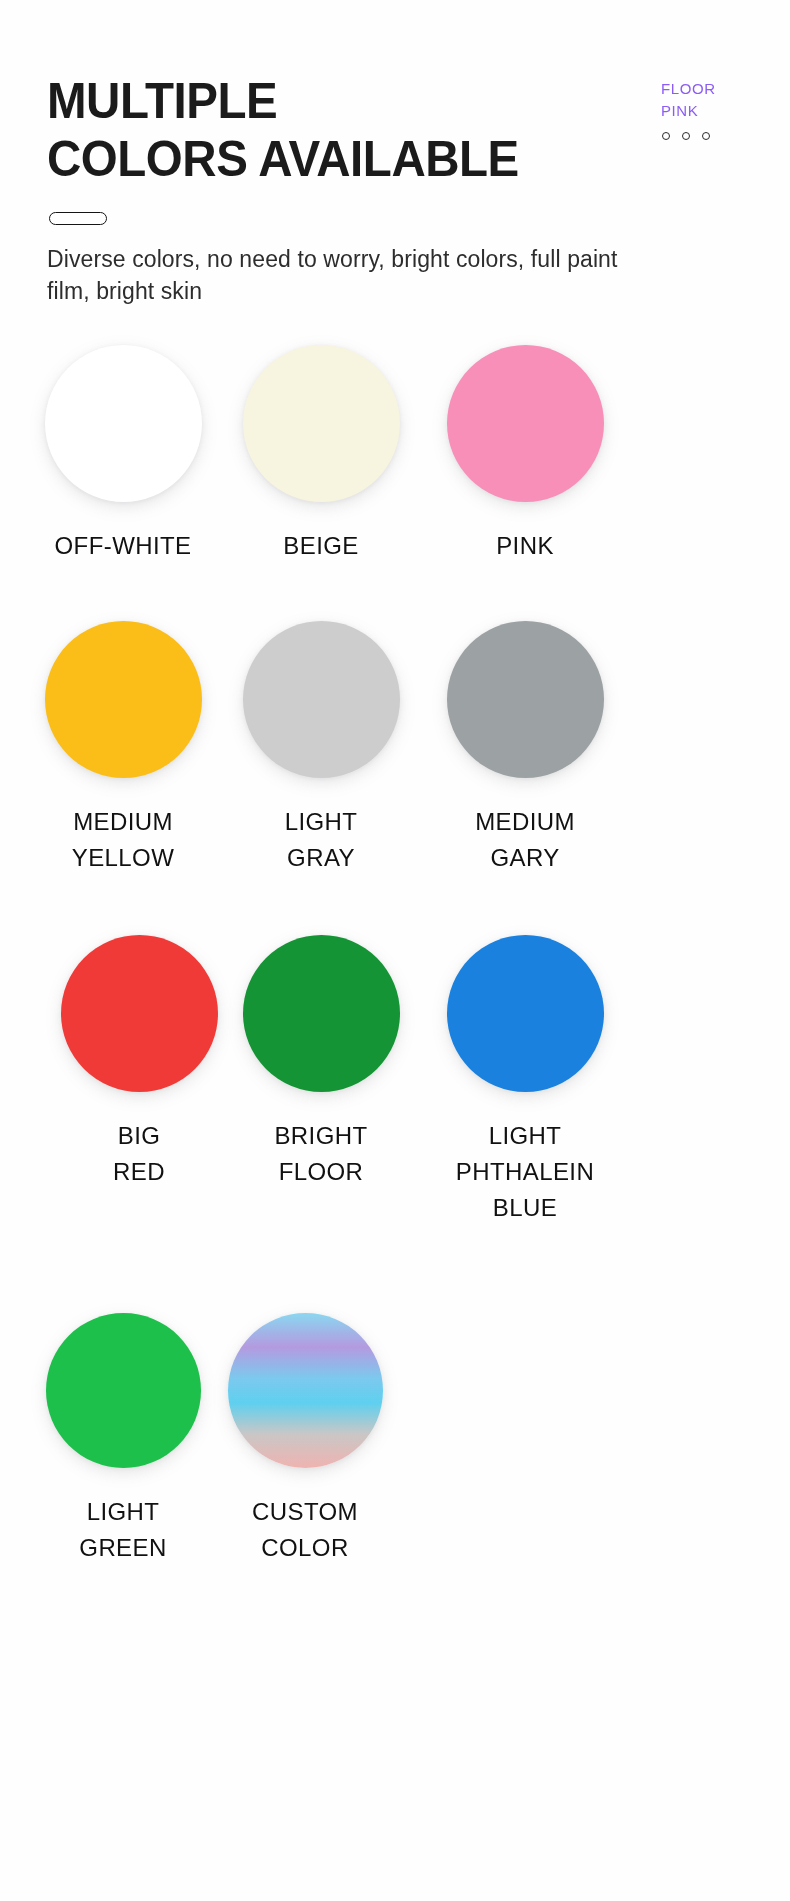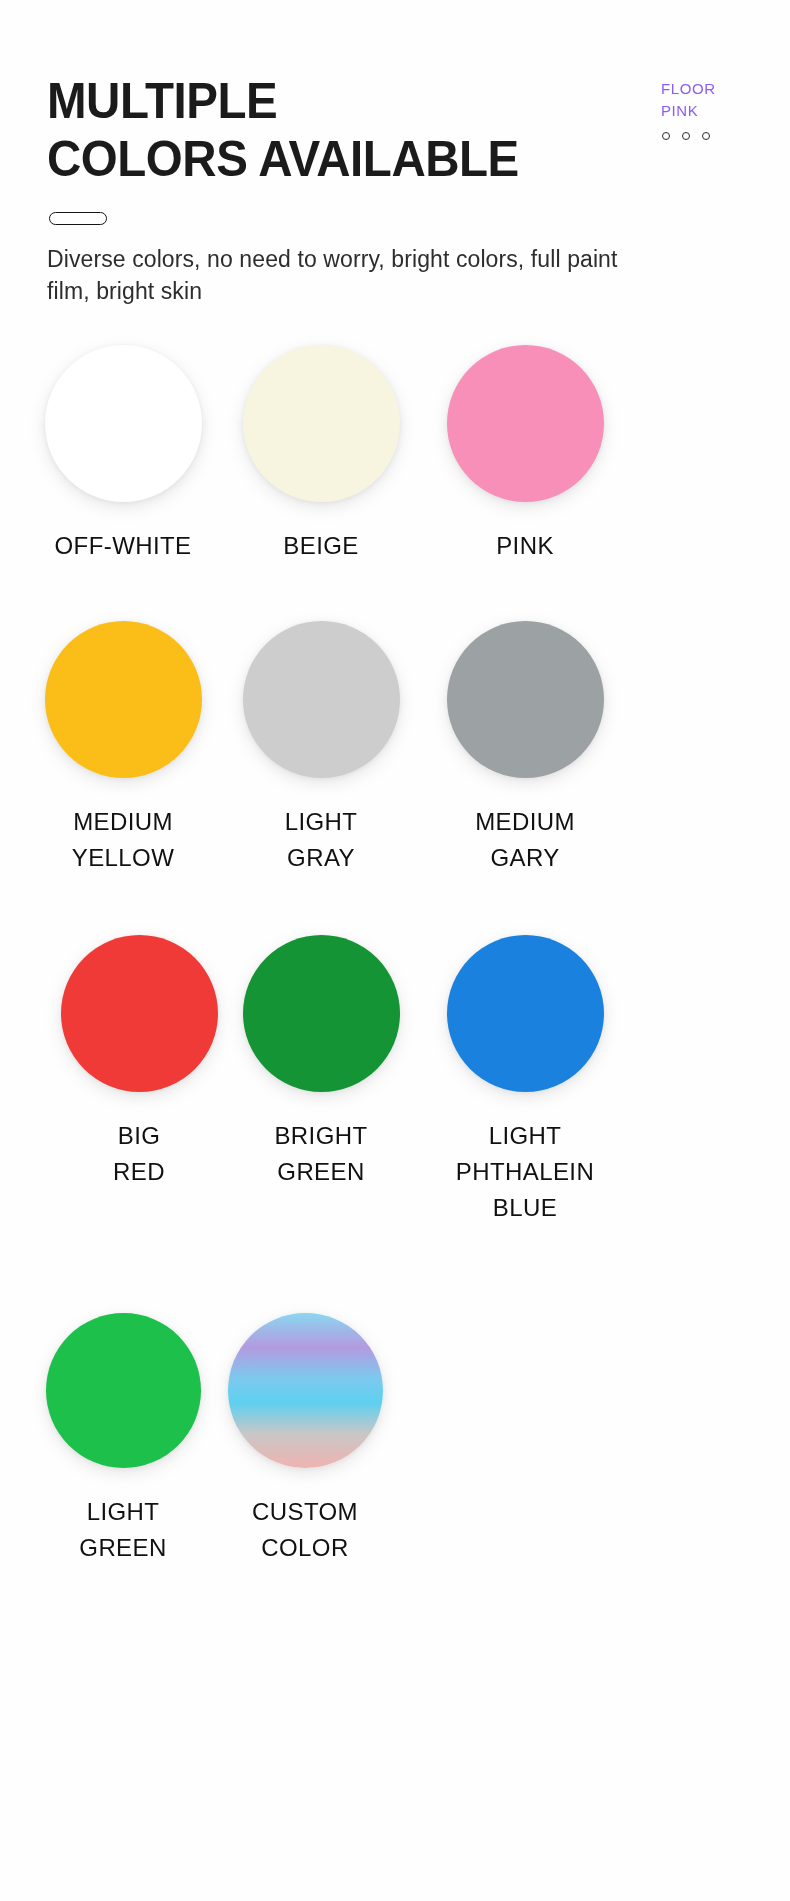--- a/index.html
+++ b/index.html
@@ -192,21 +192,21 @@
       </div>
       <div class="row" style="position: absolute; top: 590px; left: 0px; height: 260px;">
         <div class="cell" style="left: 24px;">
           <div class="swatch" style="background: rgb(240, 58, 56);"></div>
           <div class="label">BIG
 RED</div>
         </div>
         <div class="cell" style="left: 206px;">
           <div class="swatch" style="background: rgb(20, 148, 52);"></div>
           <div class="label">BRIGHT
-GREEN</div>
+FLOOR</div>
         </div>
         <div class="cell" style="left: 410px;">
           <div class="swatch" style="background: rgb(26, 129, 222);"></div>
           <div class="label">LIGHT
 PHTHALEIN
 BLUE</div>
         </div>
       </div>
       <div class="row" style="position: absolute; top: 968px; left: 0px; height: 260px;">
         <div class="cell" style="left: 8px;">

